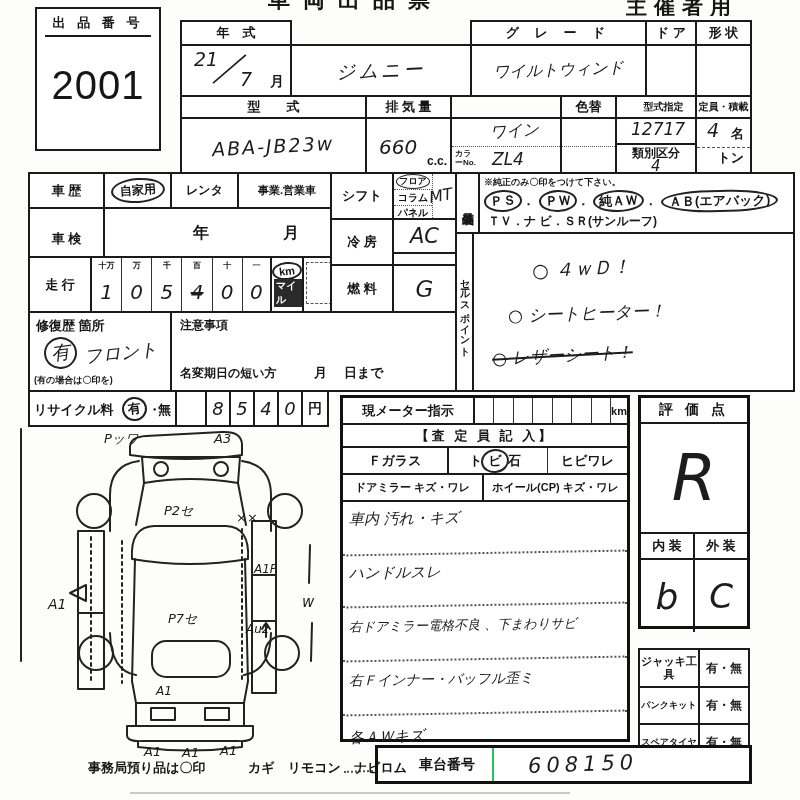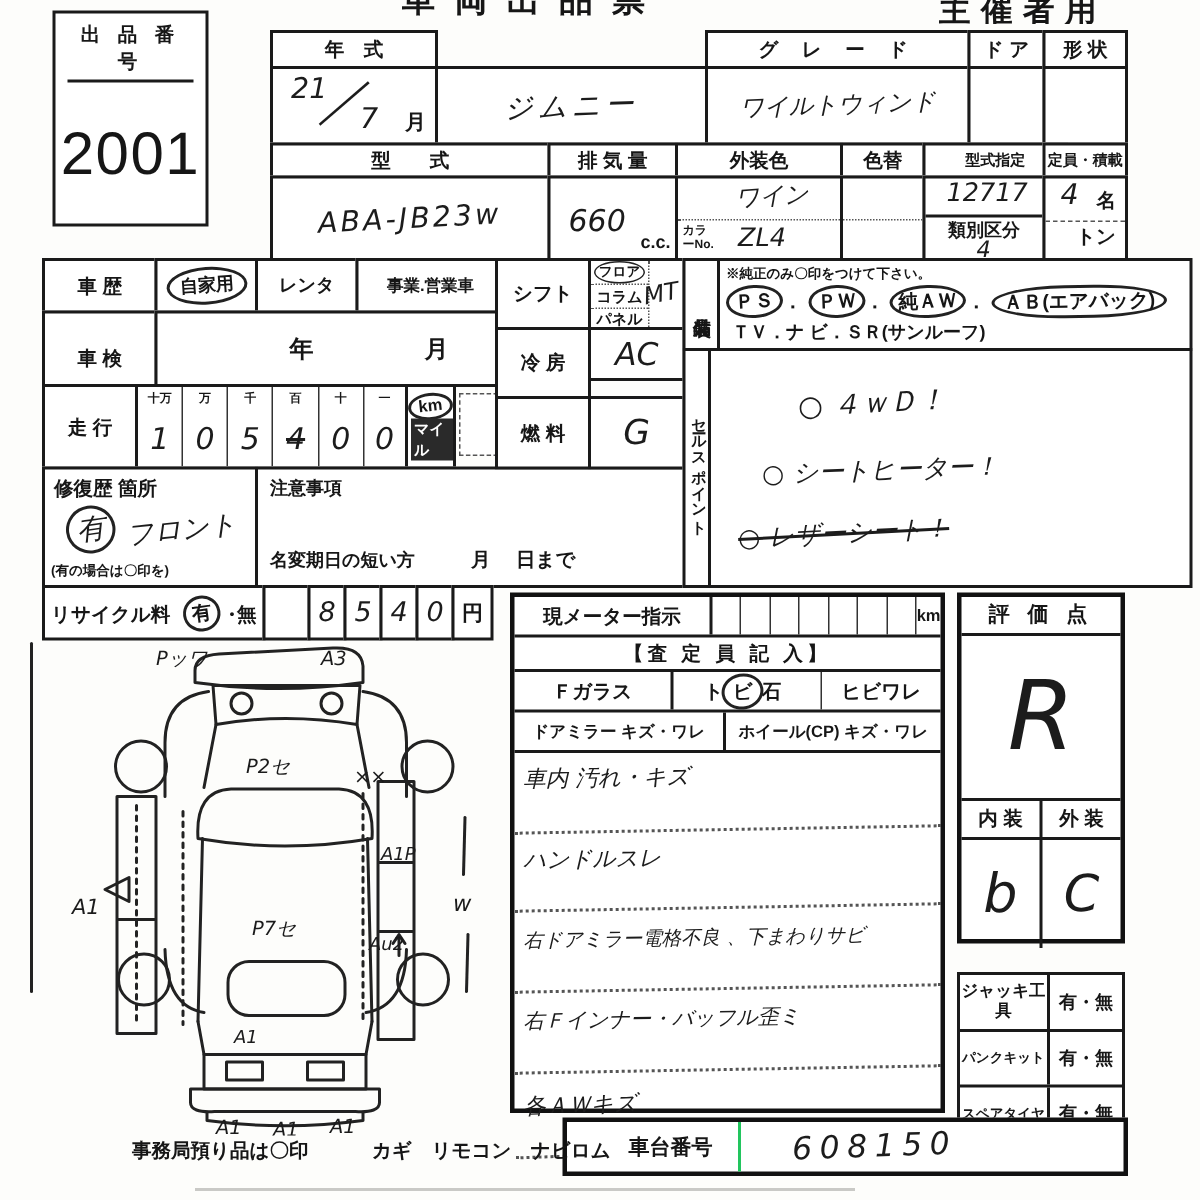--- a/index.html
+++ b/index.html
@@ -21,21 +21,21 @@
 
 <div id="sheet">
 
   <div class="abs cut" style="left:268px;top:0;width:300px;height:13px;">
     <div class="lbl" style="margin-top:-15px;font-size:22px;letter-spacing:13px;">車両出品票</div>
   </div>
   <div class="abs cut" style="left:626px;top:0;width:172px;height:16px;">
     <div class="lbl" style="margin-top:-7px;font-size:21px;letter-spacing:7px;">主催者用</div>
   </div>
 
-  <div class="abs b" style="left:35px;top:7px;width:104px;height:144px;">
+  <div class="abs b" style="left:35px;top:7px;width:126px;height:144px;">
     <div class="lbl" style="margin:5px 8px 0;font-size:13px;text-align:center;letter-spacing:4px;border-bottom:2px solid #1a1a1a;padding-bottom:3px;">出 品 番 号</div>
     <div style="font-size:40px;text-align:center;margin-top:26px;letter-spacing:1px;">2001</div>
   </div>
 
   <div class="abs b c lbl" style="left:180px;top:20px;width:112px;height:26px;font-size:13px;">年　式</div>
   <div class="abs b c lbl" style="left:470px;top:20px;width:177px;height:26px;font-size:13px;letter-spacing:6px;">グ レ ー ド</div>
   <div class="abs b c lbl" style="left:645px;top:20px;width:52px;height:26px;font-size:13px;">ド ア</div>
   <div class="abs b c lbl" style="left:695px;top:20px;width:57px;height:26px;font-size:13px;">形 状</div>
 
   <div class="abs b" style="left:180px;top:44px;width:112px;height:53px;">
@@ -48,21 +48,20 @@
     <span class="hw" style="font-size:19px;letter-spacing:3px;transform:rotate(-2deg);">ジムニー</span>
   </div>
   <div class="abs b c" style="left:470px;top:44px;width:177px;height:53px;">
     <span class="hw" style="font-size:16px;transform:rotate(-2deg);">ワイルトウィンド</span>
   </div>
   <div class="abs b" style="left:645px;top:44px;width:52px;height:53px;"></div>
   <div class="abs b" style="left:695px;top:44px;width:57px;height:53px;"></div>
 
   <div class="abs b c lbl" style="left:180px;top:95px;width:187px;height:24px;font-size:13px;">型　　式</div>
   <div class="abs b c lbl" style="left:365px;top:95px;width:87px;height:24px;font-size:13px;">排 気 量</div>
-  <div class="abs b c lbl" style="left:450px;top:95px;width:112px;height:24px;font-size:13px;">外装色</div>
   <div class="abs b c lbl" style="left:560px;top:95px;width:57px;height:24px;font-size:13px;">色替</div>
   <div class="abs b c lbl" style="left:615px;top:95px;width:97px;height:24px;font-size:10px;">型式指定</div>
   <div class="abs b c lbl" style="left:695px;top:95px;width:57px;height:24px;font-size:10px;">定員・積載</div>
 
   <div class="abs b c" style="left:180px;top:117px;width:187px;height:57px;">
     <span class="hw" style="font-size:19px;letter-spacing:2px;transform:rotate(-3deg);">ABA-JB23w</span>
   </div>
   <div class="abs b" style="left:365px;top:117px;width:87px;height:57px;">
     <span class="hw" style="position:absolute;left:12px;top:16px;font-size:20px;">660</span>
     <span class="lbl" style="position:absolute;right:3px;bottom:4px;font-size:12px;">c.c.</span>

